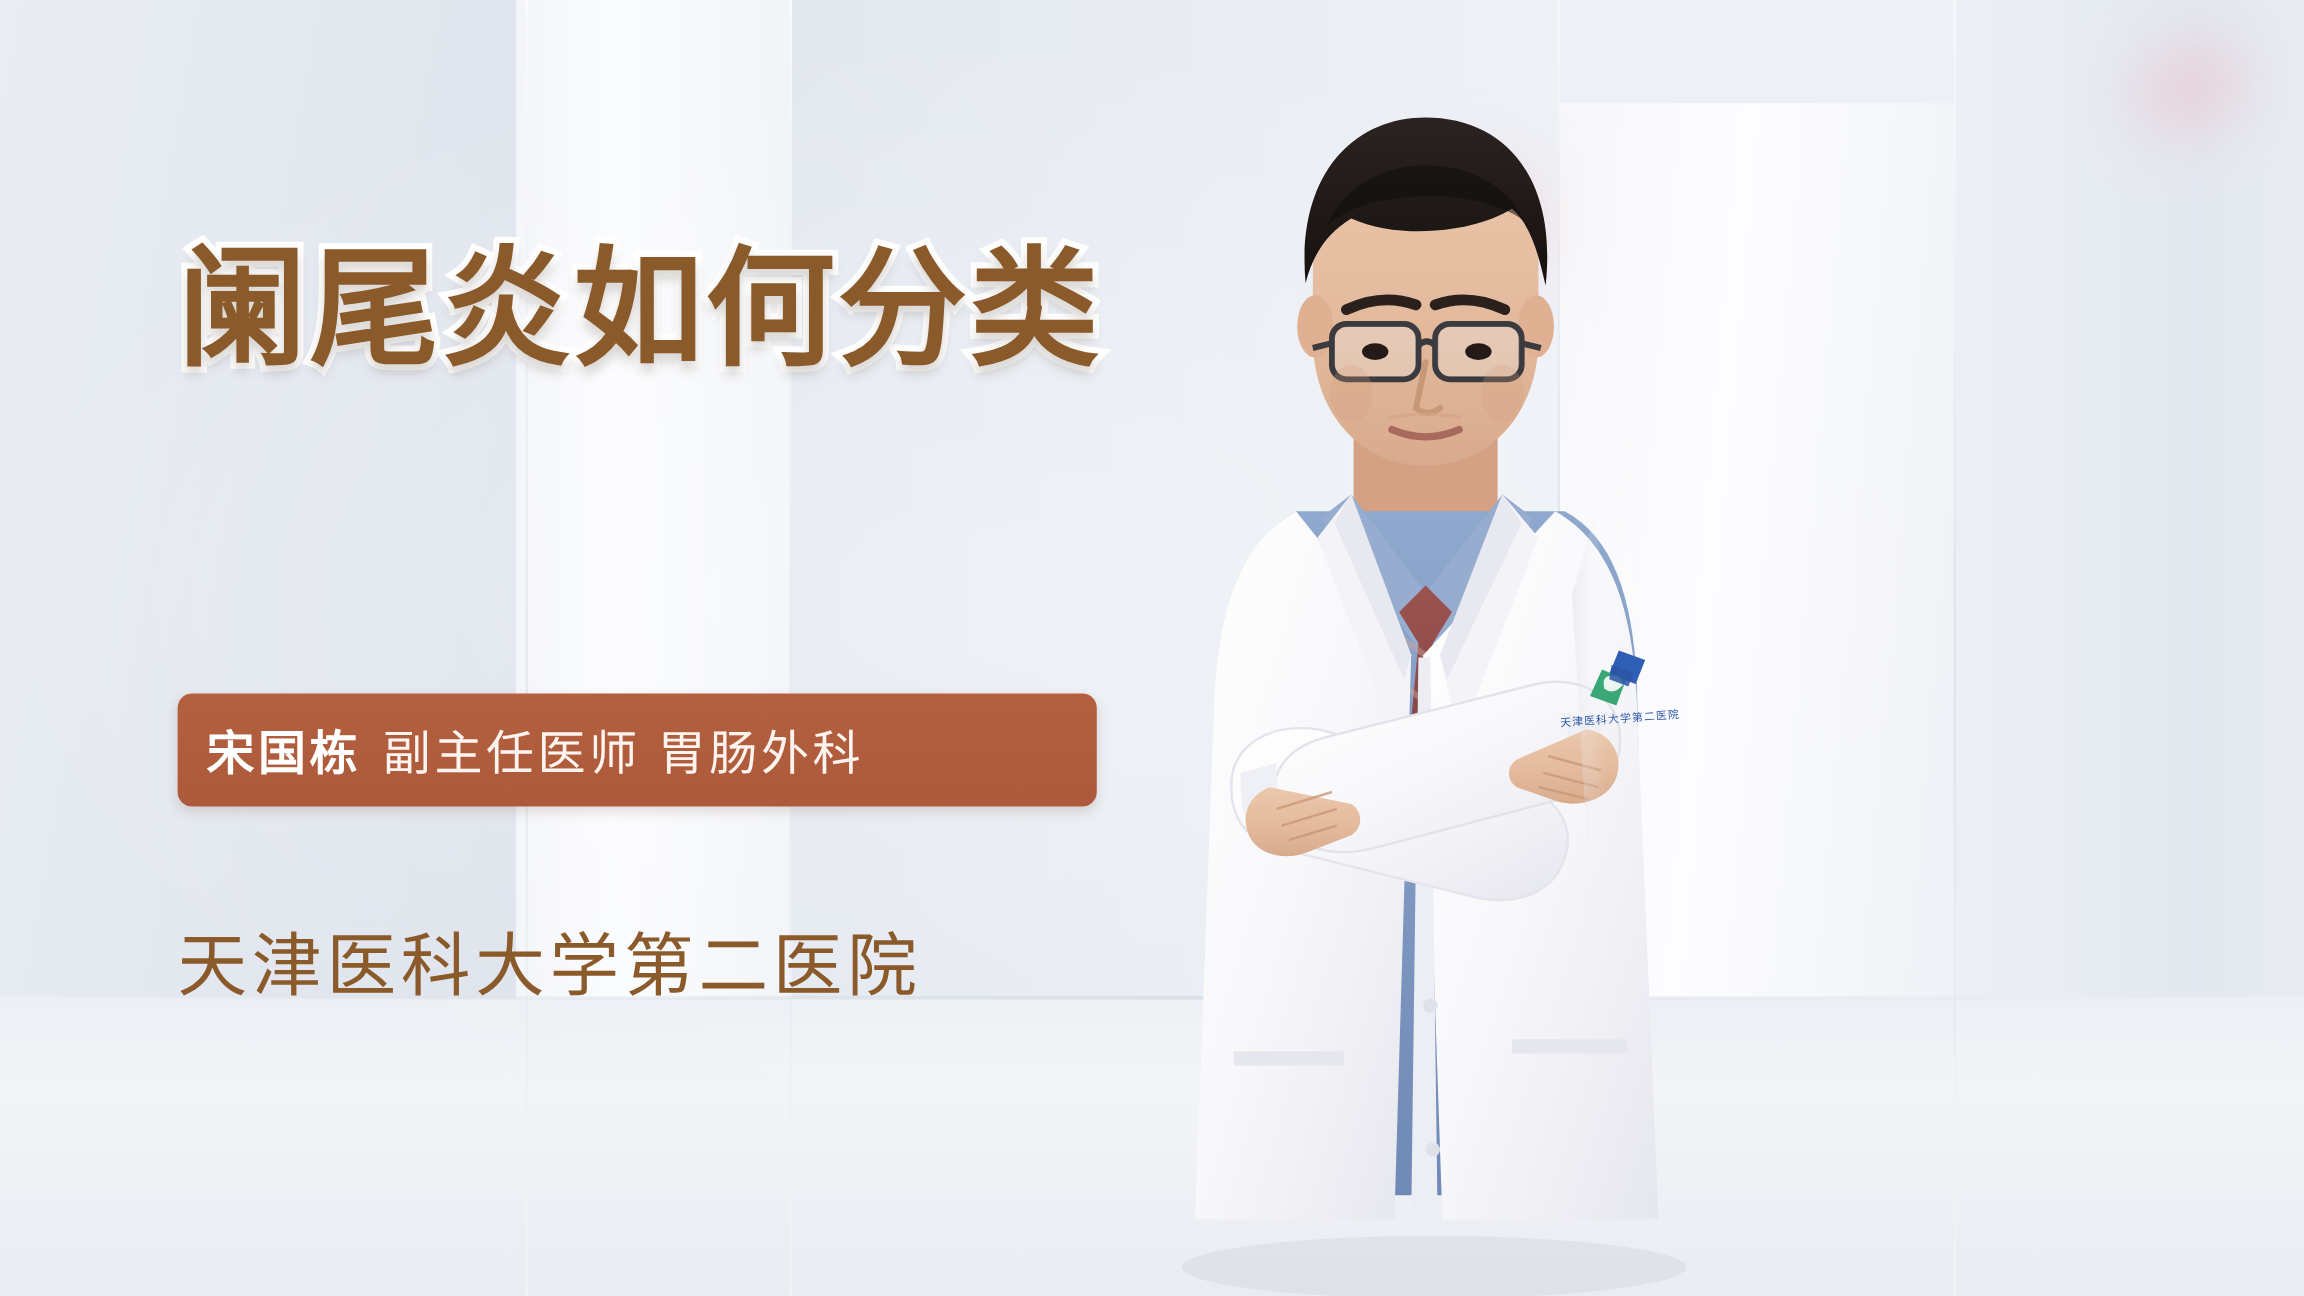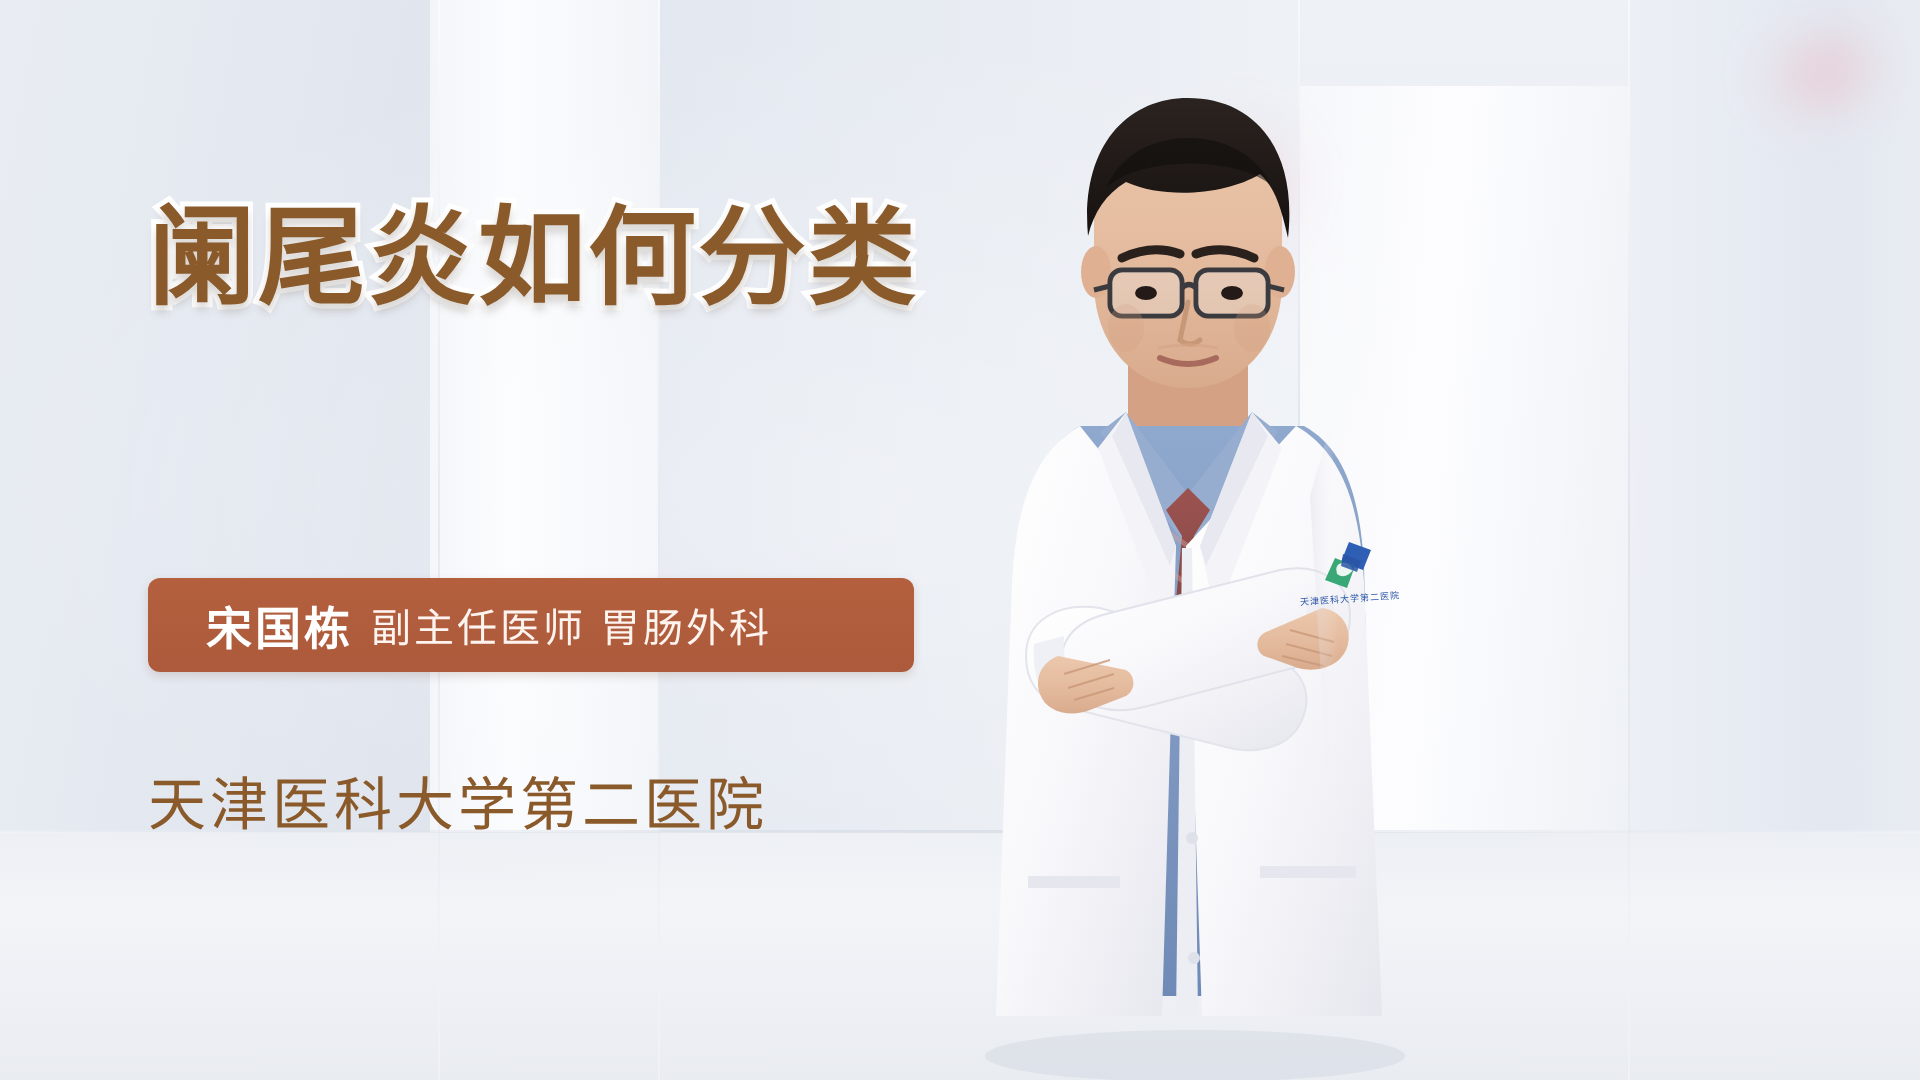--- a/index.html
+++ b/index.html
@@ -86,22 +86,22 @@
 
   .badge{
     position:absolute;left:148px;top:578px;
     width:766px;height:94px;
     border-radius:12px;
     background:linear-gradient(180deg,#b4603f 0%,#ac5a3b 100%);
     box-shadow:0 4px 10px rgba(120,80,60,.18);
     display:flex;align-items:center;
   }
   .badge-name{
-    color:#ffffff;font-size:46px;font-weight:700;
-    letter-spacing:3px;margin-left:58px;white-space:nowrap;
+    color:#ffffff;font-size:40px;font-weight:700;
+    letter-spacing:3px;margin-left:24px;white-space:nowrap;
   }
   .badge-meta{
     color:#fdf3ef;font-size:40px;font-weight:400;
     letter-spacing:3px;margin-left:18px;white-space:nowrap;
   }
 
   .hospital{
     position:absolute;left:148px;top:758px;
     font-size:58px;font-weight:500;letter-spacing:4px;
     color:#8a5a2b;white-space:nowrap;

